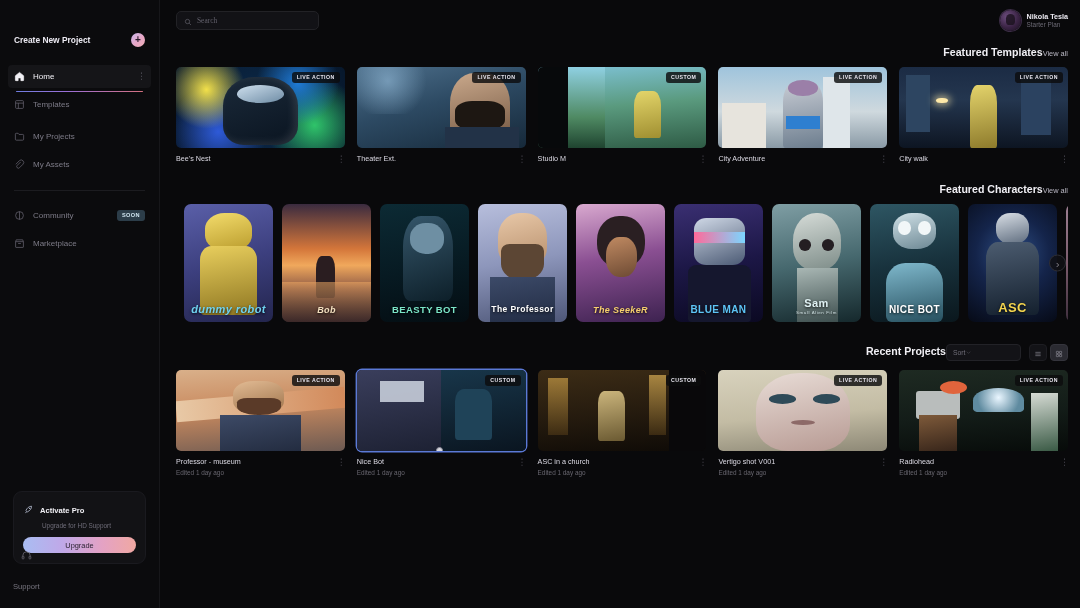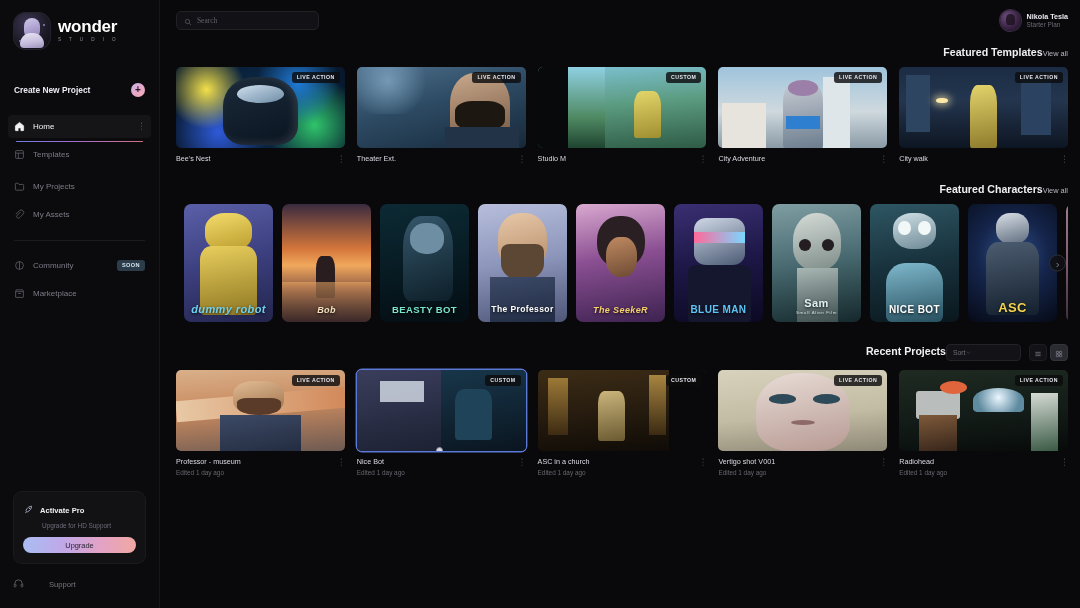--- a/index.html
+++ b/index.html
@@ -89,21 +89,21 @@
   .promo-title { font-size: 7.6px; font-weight: 700; color: #f0eff4; }
   .promo-sub { font-size: 6.4px; color: #6f6d79; margin: 3px 0 0 19px; }
   .rocket svg { width: 11px; height: 11px; }
   .upgrade-btn {
     margin-top: 8px; height: 16px; border-radius: 8px; cursor: pointer;
     background: linear-gradient(90deg,#a9bdf2 0%, #c0a8e8 35%, #e4a2c4 70%, #f0a8a2 100%);
     display: flex; align-items: center; justify-content: center;
     font-size: 7.4px; color: #2b2233; font-weight: 400;
   }
   .support-row {
-    position: absolute; left: 13px; bottom: 17px; display: flex; align-items: center; gap: 25px; cursor: pointer;
+    position: absolute; left: 13px; bottom: 17px; display: flex; align-items: center; gap: 19px; cursor: pointer; flex-direction: column;
   }
   .support-row span { font-size: 7.6px; color: #77757f; }
   .support-row svg { width: 11px; height: 11px; stroke: #77757f; fill: none; stroke-width: 1.5; }
 
   
   .main { flex: 1; height: 608px; overflow: hidden; position: relative; padding: 0 0 0 0; }
   .topbar { height: 41px; display: flex; align-items: center; padding: 0 12px 0 16px; }
   .search-box {
     width: 143px; height: 19px; border-radius: 5px;
     background: #121216; border: 1px solid #222226;
@@ -198,32 +198,20 @@
   .sec-characters { margin-top: 19px; }
   .sec-recent { margin-top: 22px; }
 </style>
 </head>
 <body>
 
 <div class="app">
 
   <aside class="sidebar">
 
-    <div class="logo-row">
-      <div class="logo-mark">
-        <div class="head"></div>
-          <div class="body"></div>
-        <div class="dot" style="left:6px;top:28px"></div>
-        <div class="dot" style="left:30px;top:12px"></div>
-      </div>
-      <div class="logo-text">
-        <div class="logo-word">wonder</div>
-        <div class="logo-sub">S T U D I O</div>
-      </div>
-    </div>
 
     <div class="create-row">
       <div class="create-label">Create New Project</div>
       <div class="plus-btn">+</div>
     </div>
 
     <nav class="nav">
 
       <div class="nav-item active">
         <span class="nav-ico">

